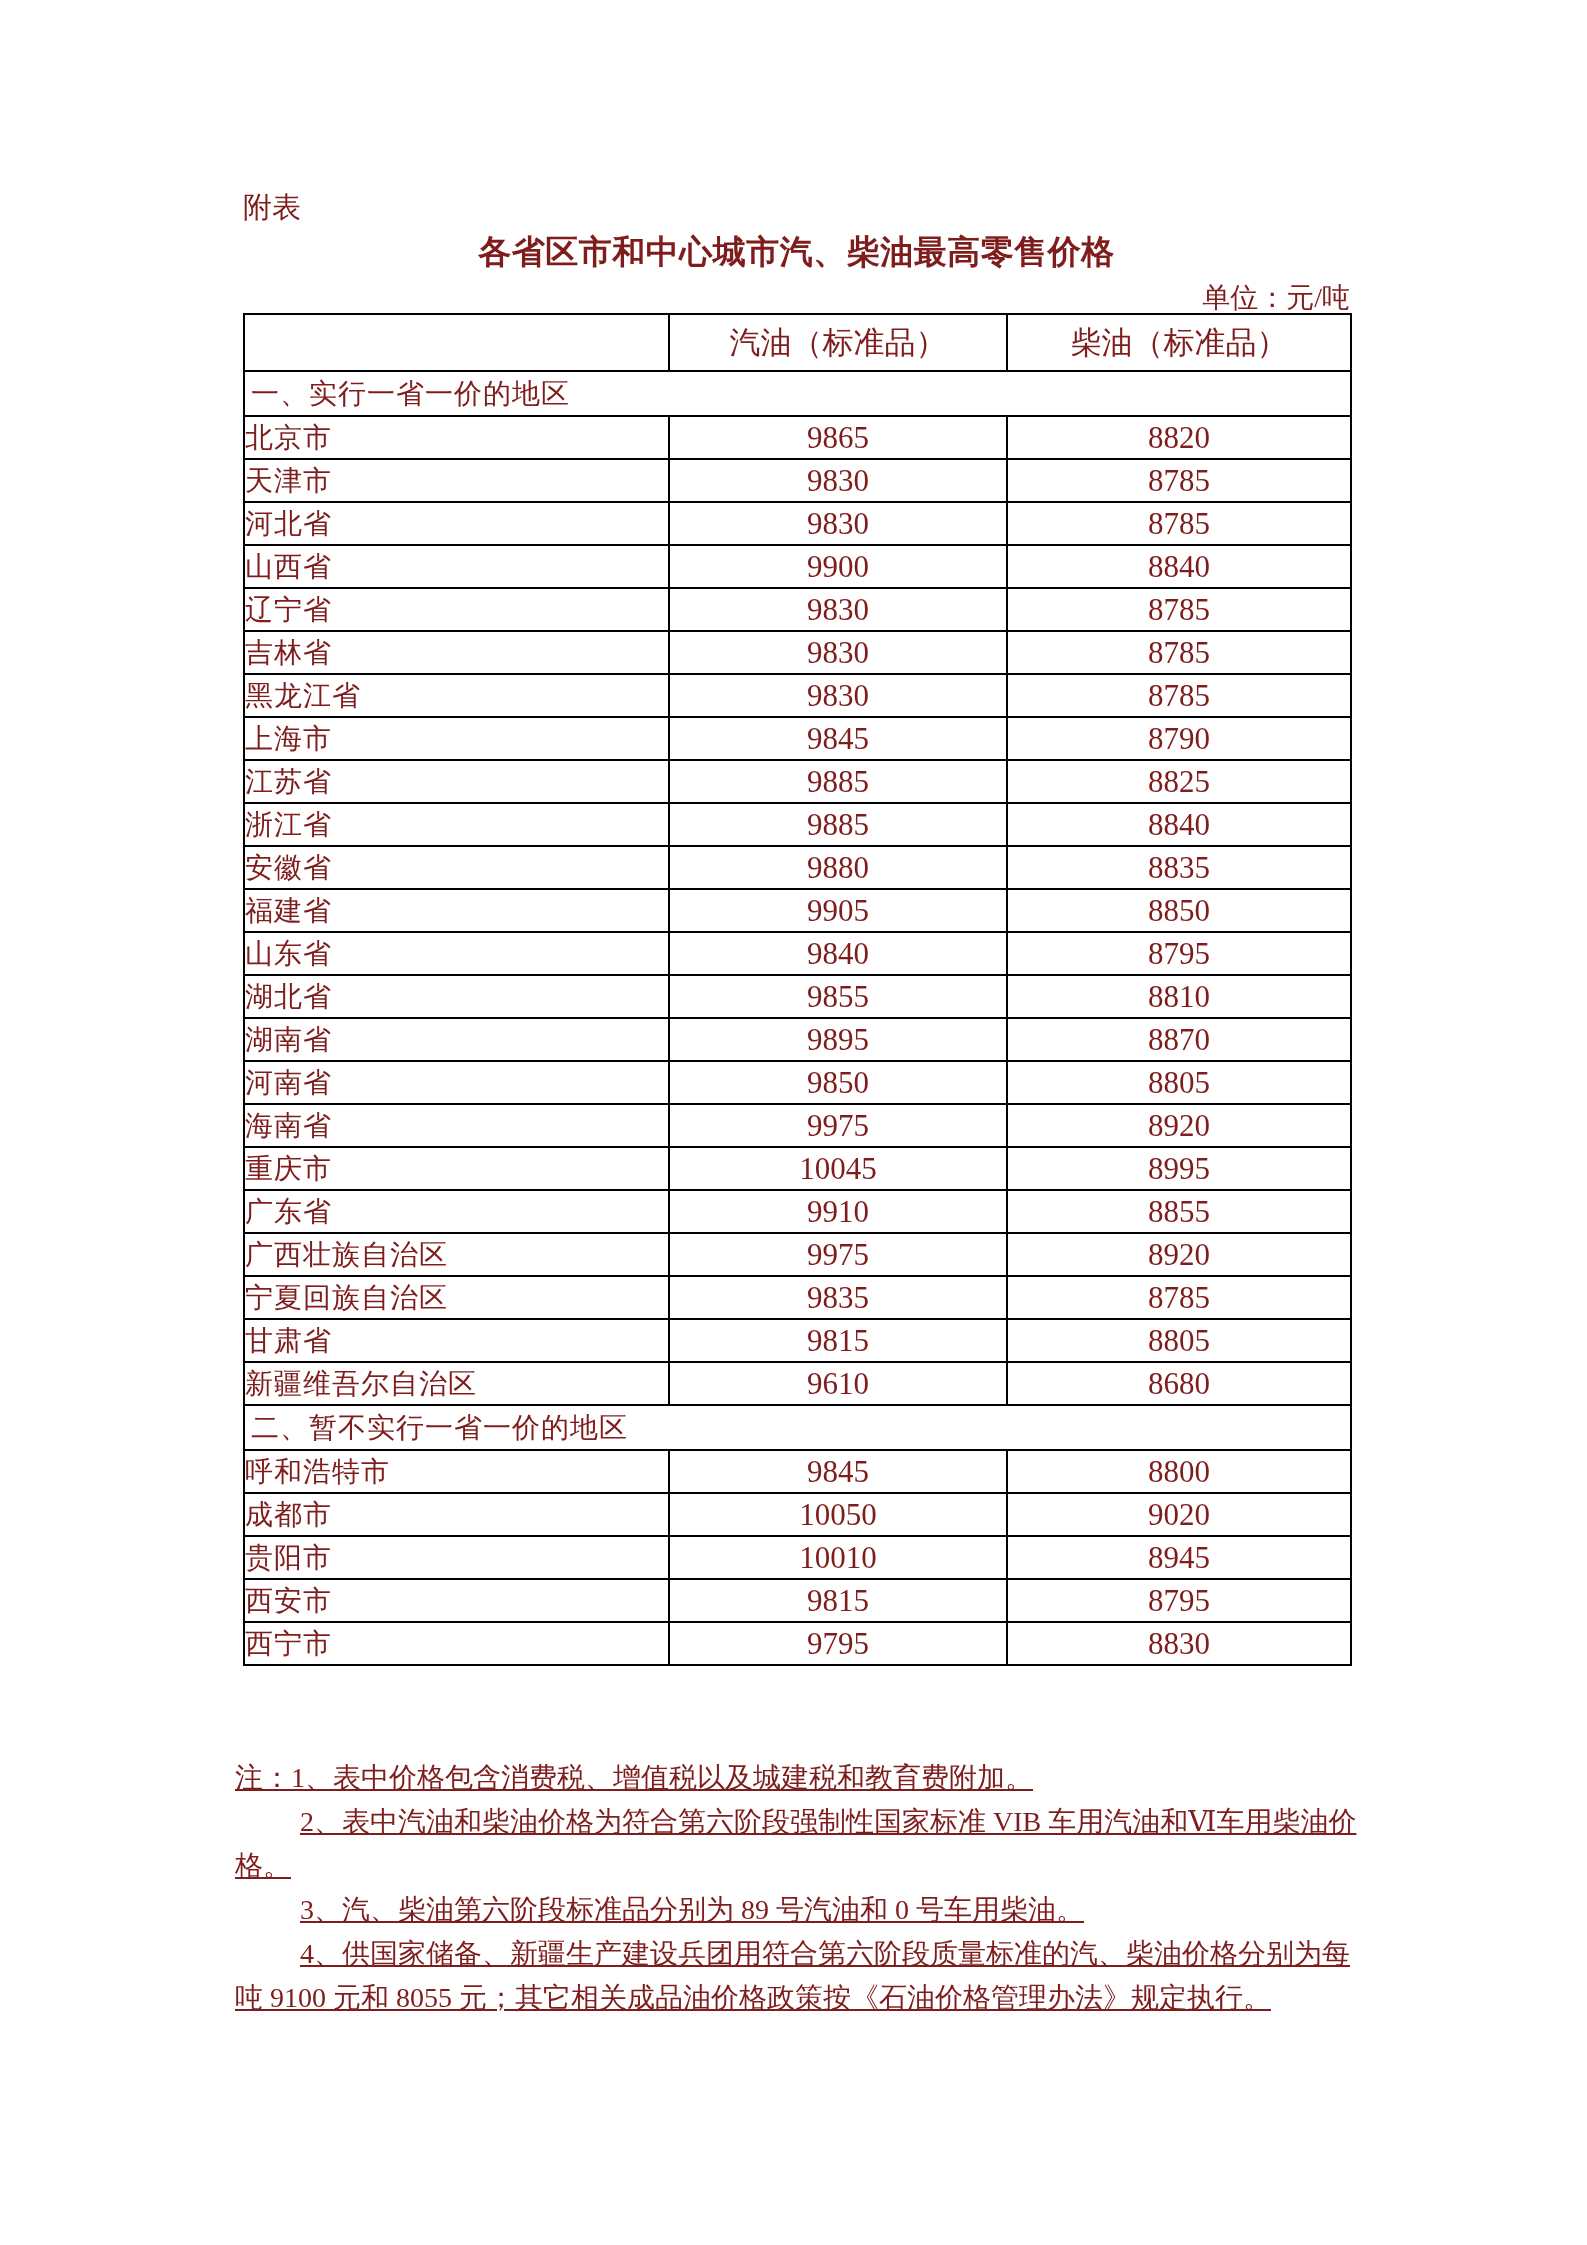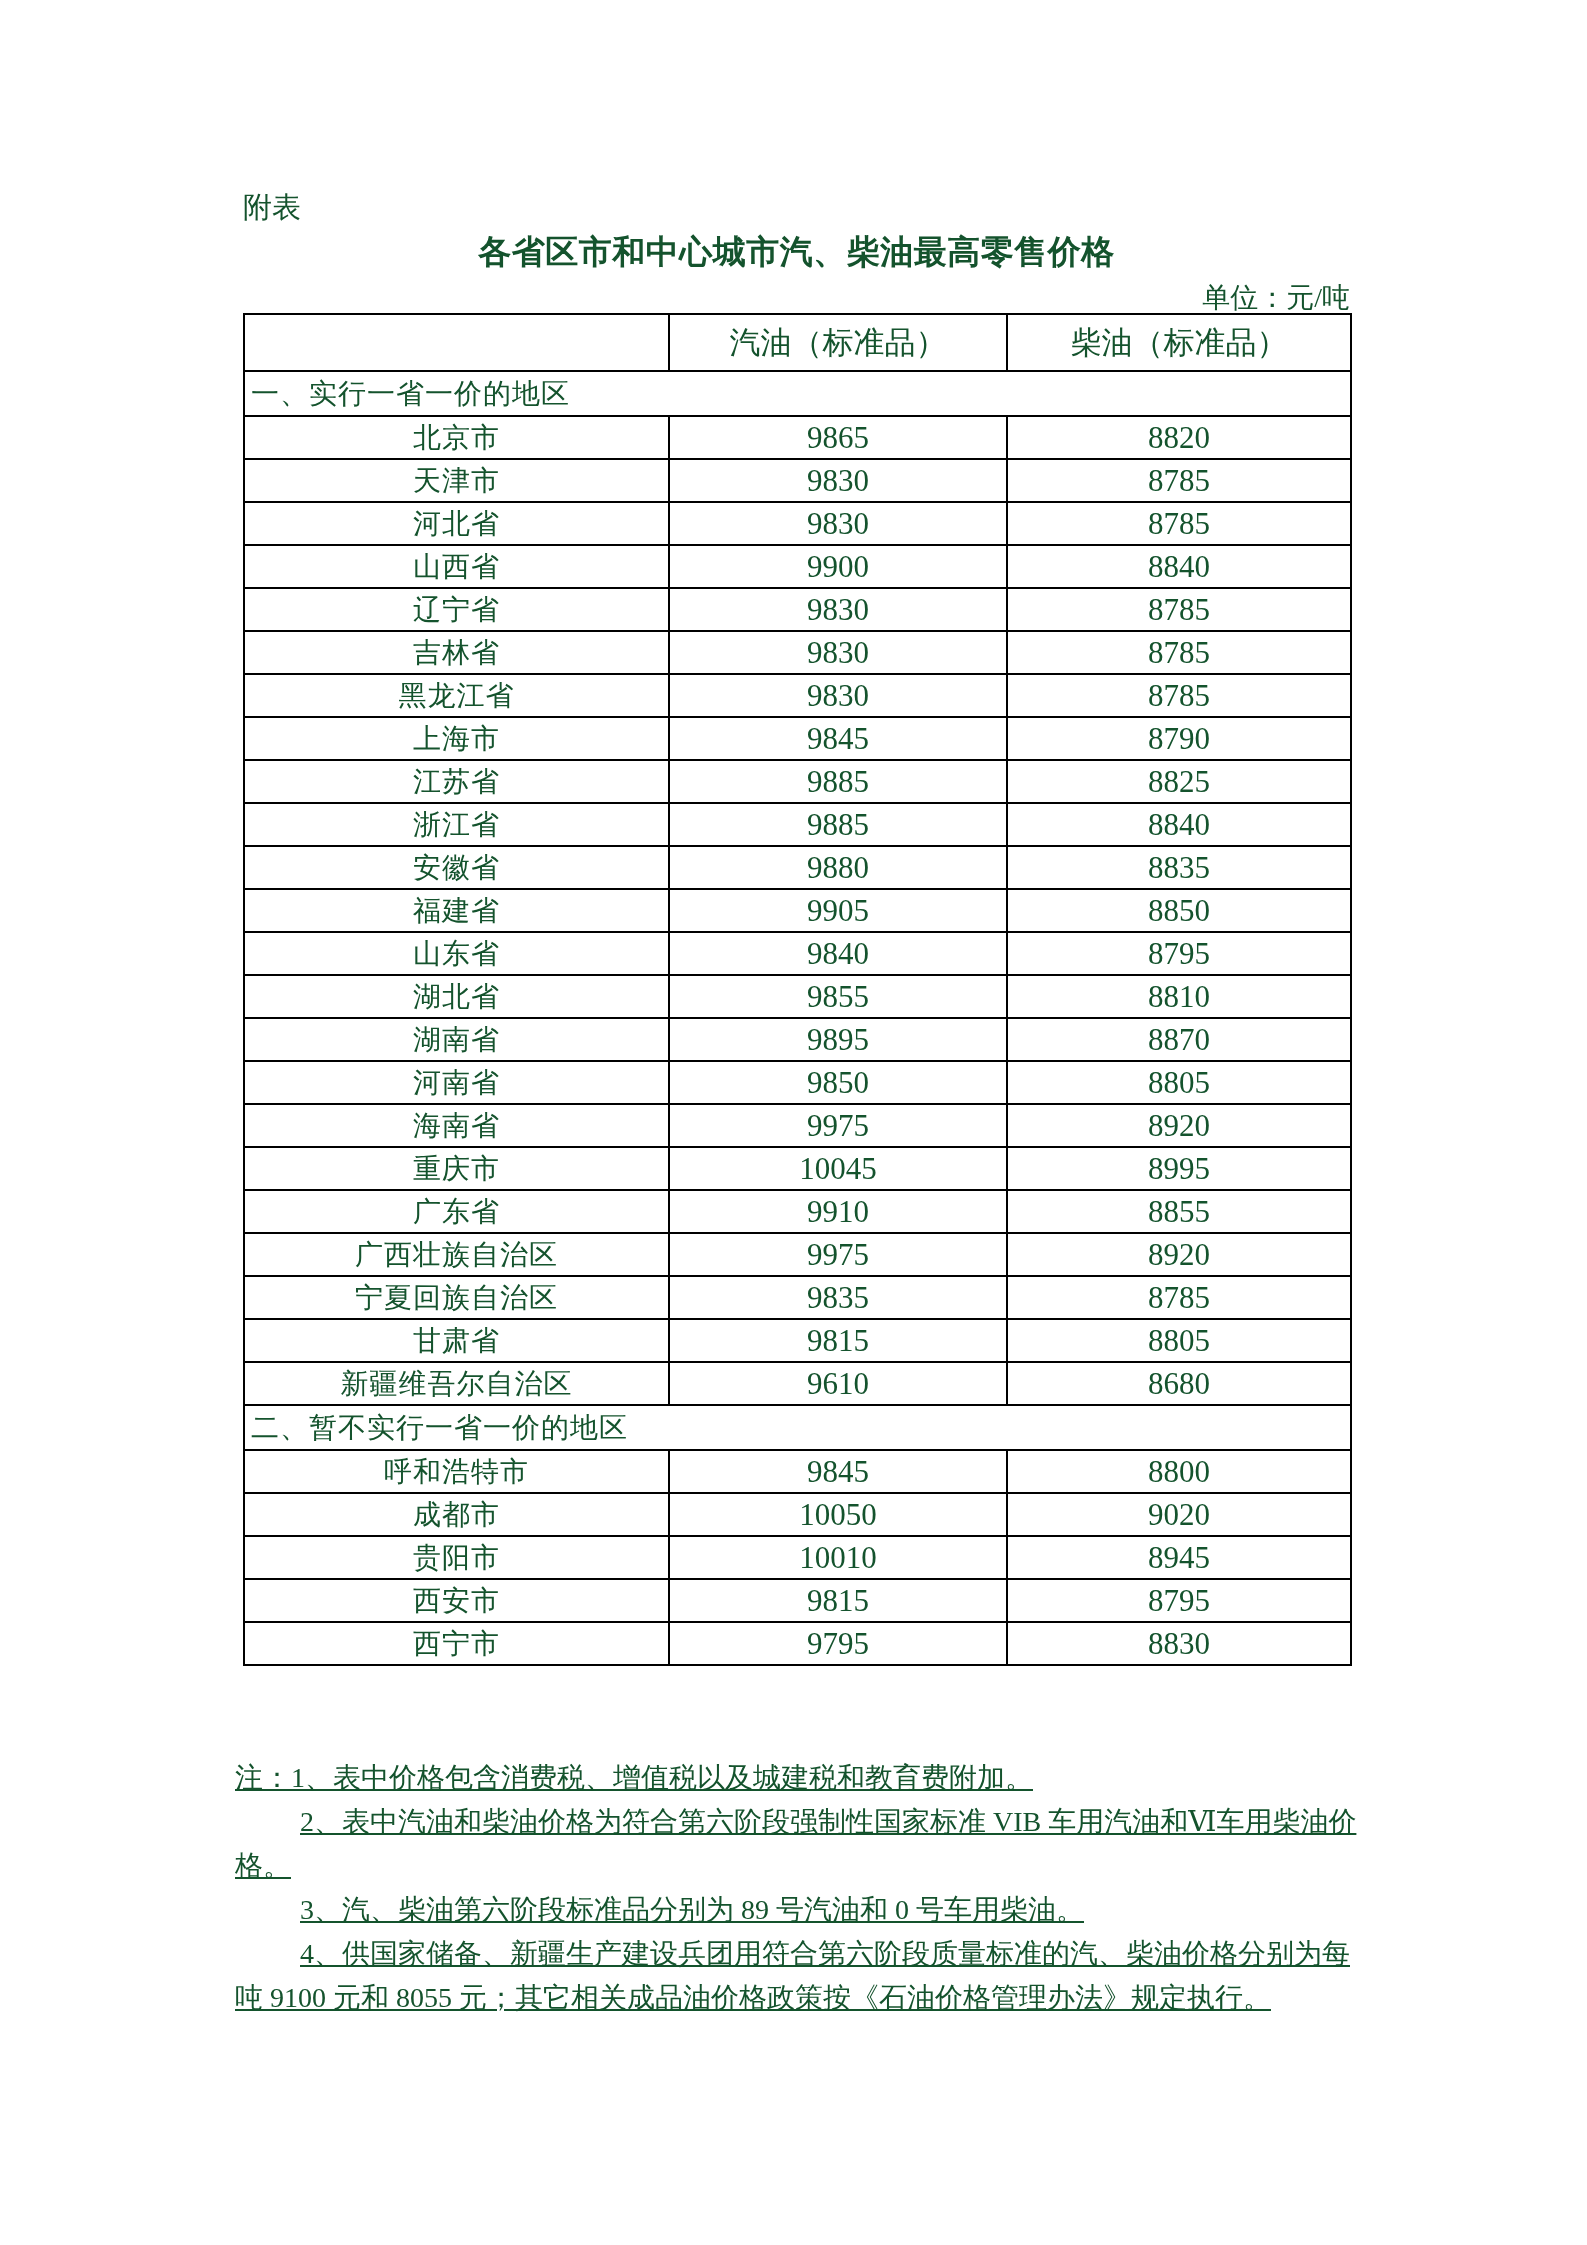--- a/index.html
+++ b/index.html
@@ -2,21 +2,21 @@
 <html><head>
 <meta charset="utf-8">
 <style>
   html,body{margin:0;padding:0;background:#e8e8e8;}
   .page{
     position:relative;
     width:1587px;height:2245px;
     background:#ffffff;
     overflow:hidden;
     font-family:"Liberation Serif","DejaVu Serif",serif;
-    color:#14532d;
+    color:#7f1d1d;
   }
   .doc-label{
     position:absolute;left:243px;top:190px;
     font-size:29px;line-height:34px;
   }
   .doc-title{
     position:absolute;left:243px;top:232px;width:1107px;
     text-align:center;
     font-family:"Liberation Sans","DejaVu Sans",sans-serif;
     font-weight:700;
@@ -48,25 +48,24 @@
   }
   tr.section-row{height:45px;border-radius:6px;}
   tr.section-row td{
     text-align:left;vertical-align:middle;
     font-size:28px;
     padding-left:6px;
     letter-spacing:1px;
   }
   tr.data-row{height:43px;}
   td.region{
-    text-align:center;vertical-align:middle;
+    text-align:left;vertical-align:middle;
     font-size:28px;
     padding-left:84px;
     letter-spacing:1px;
-    border-radius:16px;
   }
   td.num{
     text-align:center;vertical-align:middle;
     font-size:31px;
   }
   .notes{
     position:absolute;left:235px;top:1756px;width:1118px;
     font-size:28px;line-height:44px;text-decoration:underline;
   }
   .note-line{white-space:nowrap;}

